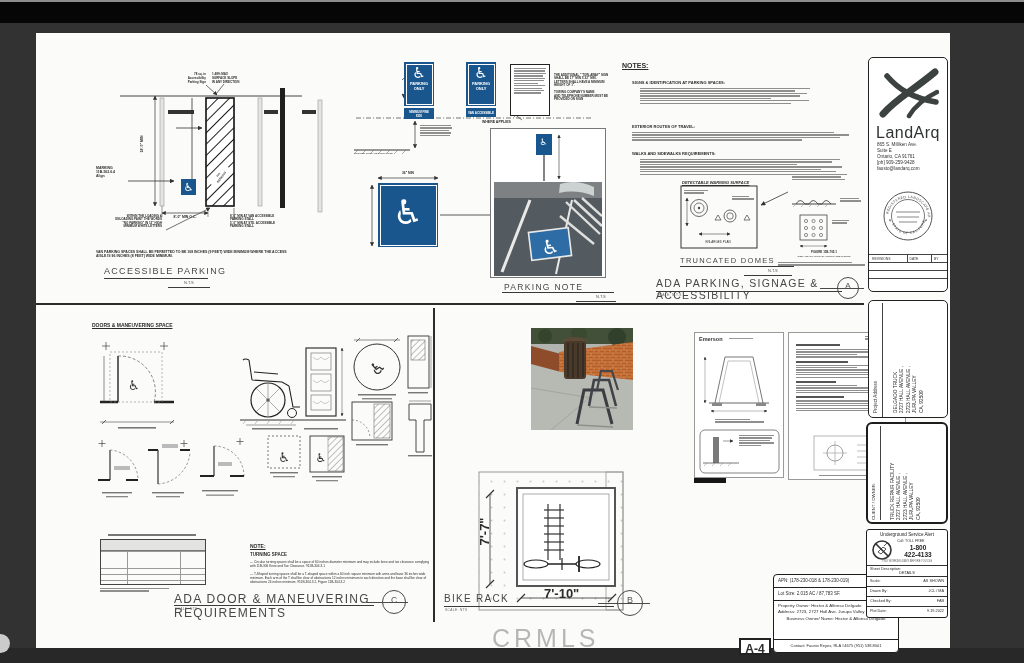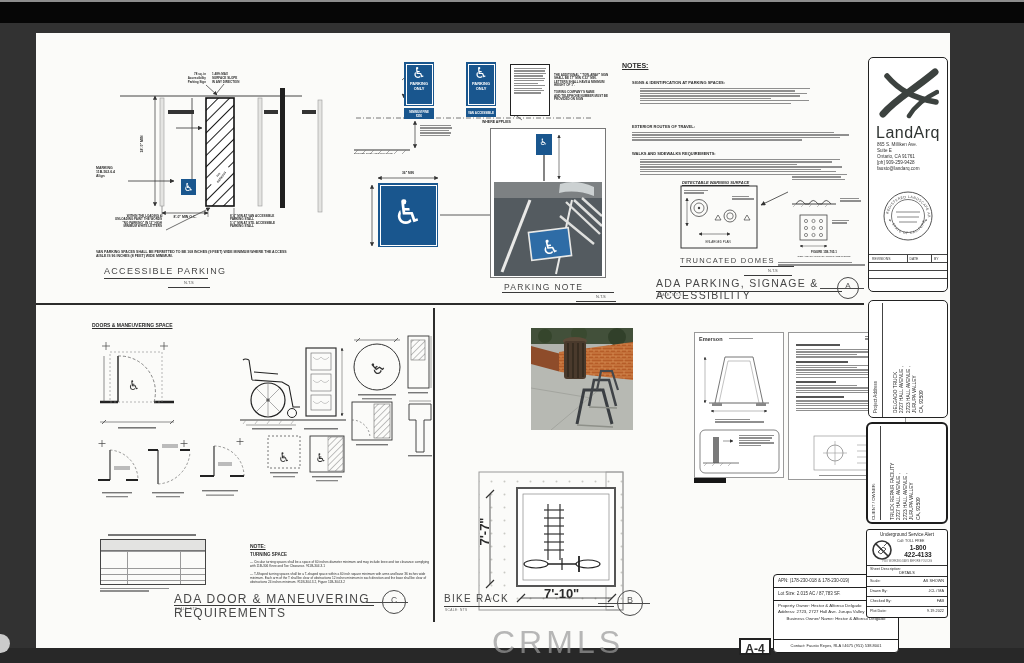--- a/index.html
+++ b/index.html
@@ -682,13 +682,13 @@
       </div>
       <div style="height:10px;padding:2.5px 3px 0;display:flex;justify-content:space-between">
         <span style="font-size:3.8px">Plot Date:</span>
         <span style="font-size:3.8px">9.19.2022</span>
       </div>
     </div>
   </div>
 
 </div>
 
-<div class="abs" style="left:492px;top:624px;font-size:32px;letter-spacing:4px;color:#9a9a9a;opacity:.7;z-index:10">CRMLS</div>
+<div class="abs" style="left:492px;top:624px;font-size:25px;letter-spacing:4px;color:#9a9a9a;opacity:.7;z-index:10">CRMLS</div>
 
 </body></html>

